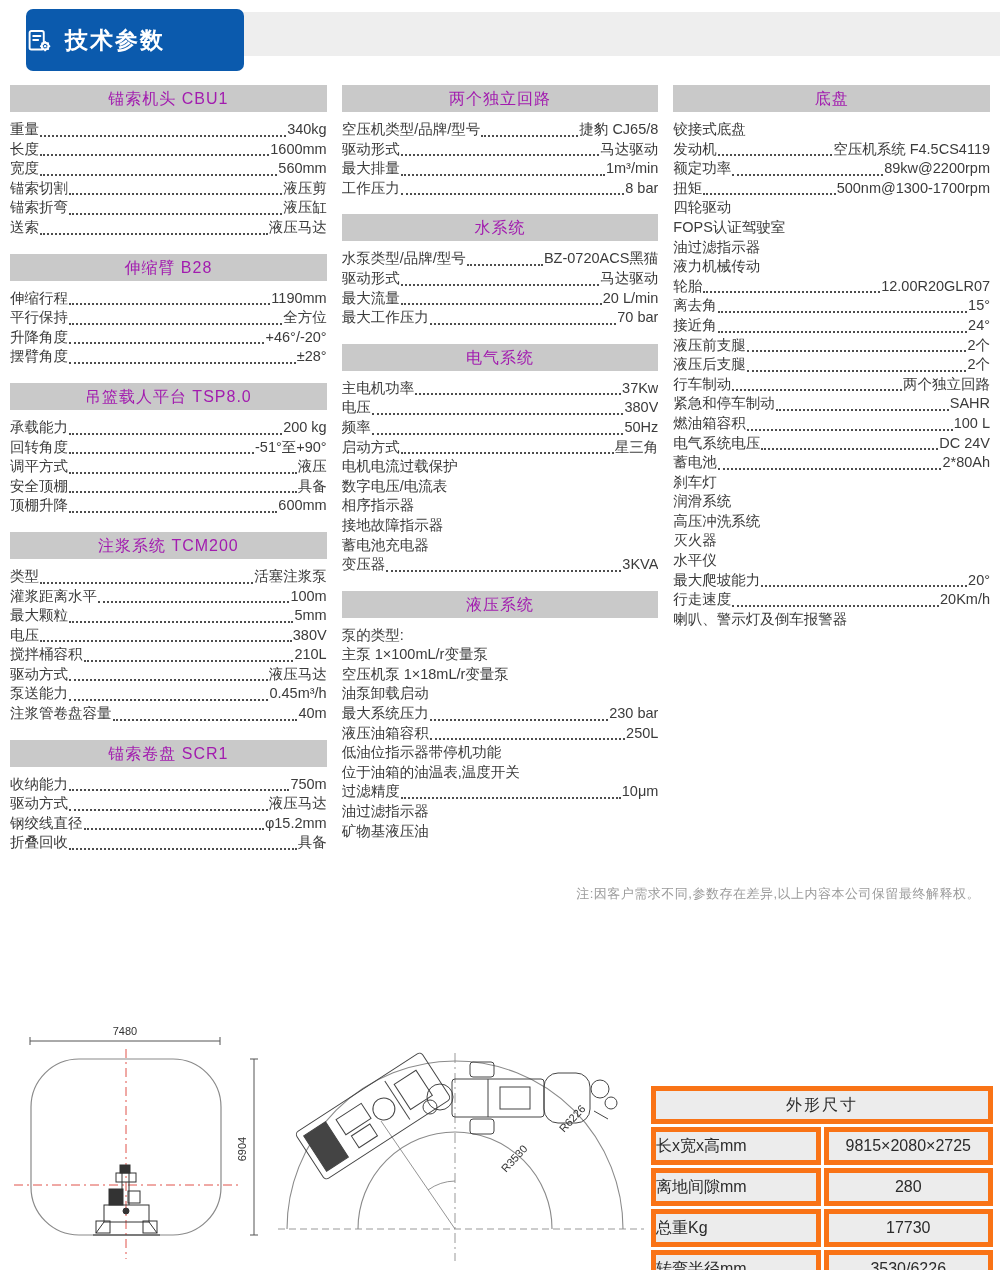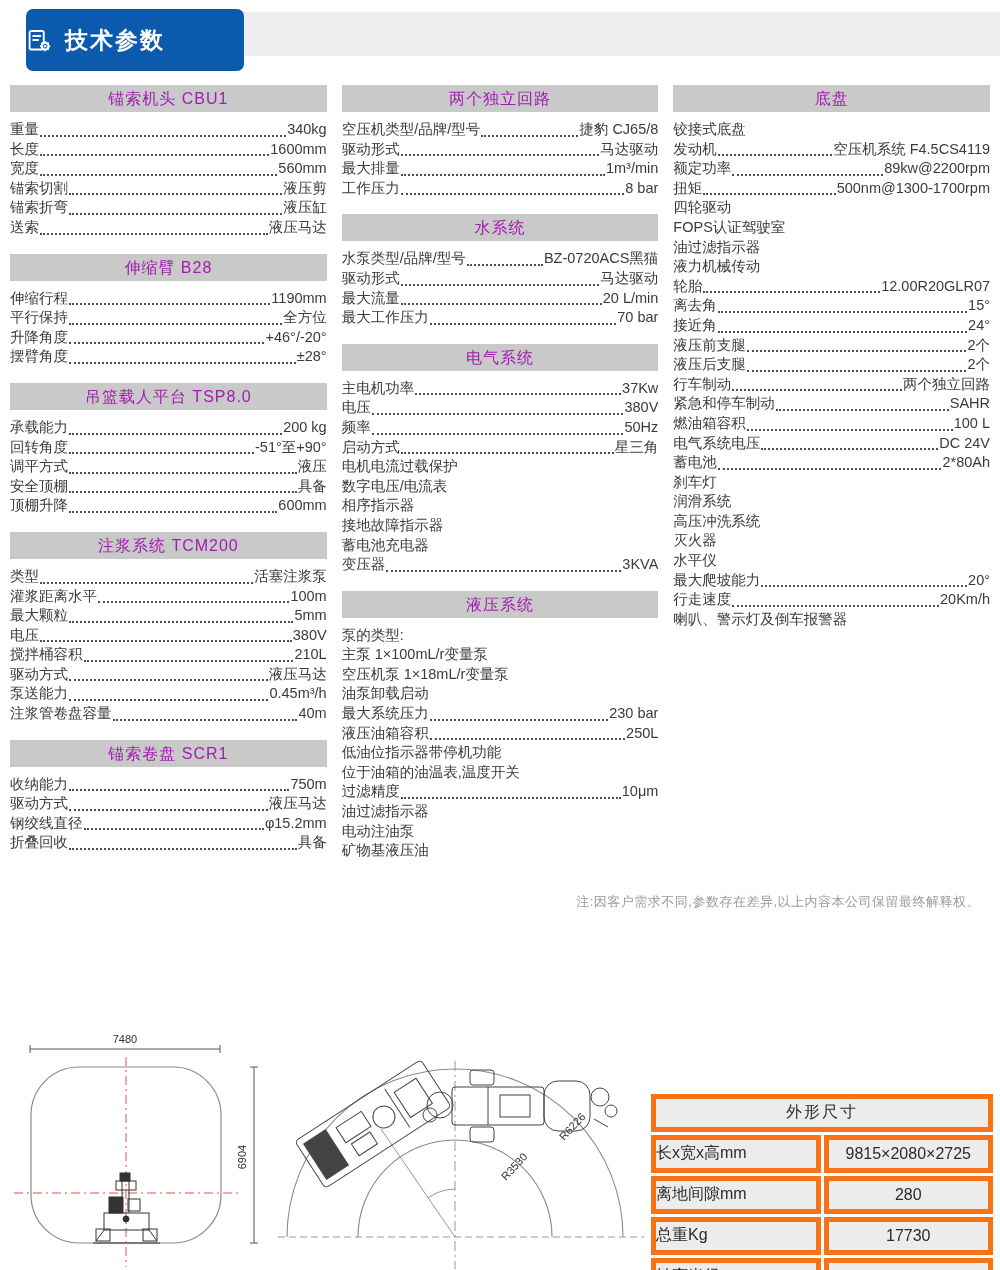--- a/index.html
+++ b/index.html
@@ -358,23 +358,20 @@
         <div class="spec-row">
           <span class="lab">位于油箱的油温表,温度开关</span>
         </div>
         <div class="spec-row">
           <span class="lab">过滤精度</span>
           <span class="dots"></span>
           <span class="val">10μm</span>
         </div>
         <div class="spec-row">
           <span class="lab">油过滤指示器</span>
-        </div>
-        <div class="spec-row">
-          <span class="lab">电动注油泵</span>
         </div>
         <div class="spec-row">
           <span class="lab">矿物基液压油</span>
         </div>
       </section>
     </div>
   <div class="col">
       <section class="spec-section">
         <div class="section-header">底盘</div>
         <div class="spec-row">

